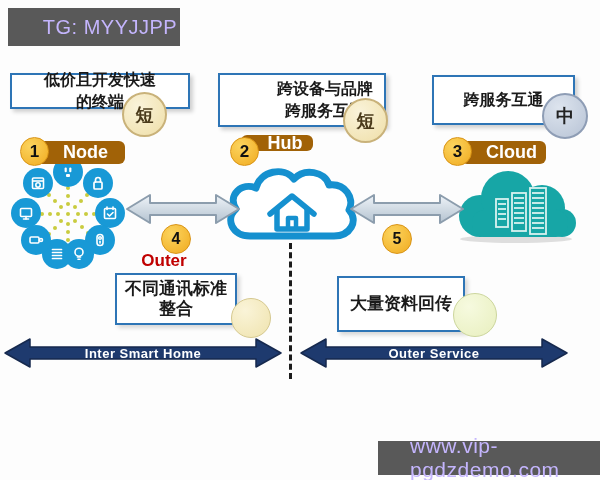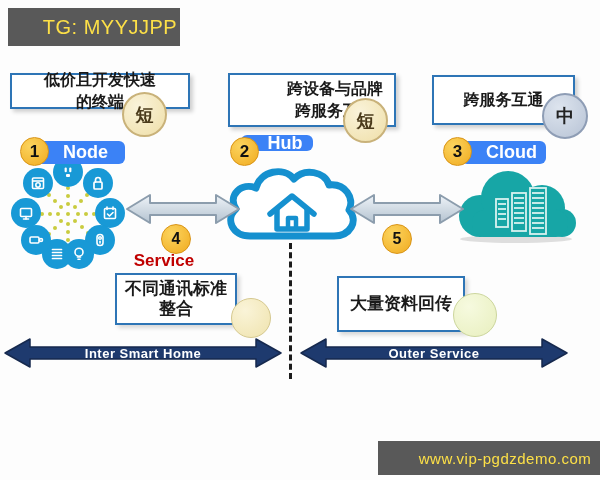--- a/index.html
+++ b/index.html
@@ -1,27 +1,27 @@
 <!DOCTYPE html>
 <html><head>
 <meta charset="utf-8">
 <title>Smart Home Architecture Diagram</title>
 <style>
   * { margin:0; padding:0; box-sizing:border-box; }
   body { font-family:"Liberation Sans","DejaVu Sans",sans-serif; background:#fff; }
   #canvas { position:relative; width:600px; height:480px; background:#fdfdfd; overflow:hidden; }
 
-  .banner { position:absolute; background:#595959; color:#fde047; display:flex; align-items:center; justify-content:center; letter-spacing:0.5px;padding-left:32px; }
+  .banner { position:absolute; background:#595959; color:#c4b5fd; display:flex; align-items:center; justify-content:center; letter-spacing:0.5px;padding-left:32px; }
   #wm-top { left:8px; top:8px; width:172px; height:38px; font-size:20px; }
-  #wm-bottom { left:378px; top:441px; width:222px; height:34px; font-size:15px; }
+  #wm-bottom { left:378px; top:441px; width:222px; height:34px; font-size:21px; }
 
   .callout { position:absolute; background:#fff; border:2px solid #2e75b6; box-shadow:3px 3px 4px rgba(0,0,0,0.18); display:flex; flex-direction:column; align-items:center; justify-content:center; font-weight:bold; color:#1a1a1a; z-index:1; }
   .callout .ln { line-height:22px; font-size:16px; text-align:center; }
   #callout-node  { left:10px;  top:73px; width:180px; height:36px; }
-  #callout-hub   { left:228px; top:73px; width:168px; height:54px;padding-left:46px; }
+  #callout-hub   { left:218px; top:73px; width:168px; height:54px;padding-left:46px; }
   #callout-cloud { left:432px; top:75px; width:143px; height:50px; }
 
   .note-box { position:absolute; background:#fff; border:2px solid #2e75b6; box-shadow:3px 3px 4px rgba(0,0,0,0.15); display:flex; flex-direction:column; align-items:center; justify-content:center; font-weight:bold; color:#1a1a1a; z-index:1; }
   .note-box .ln { line-height:20px; font-size:17px; text-align:center; }
   #note-indoor { left:115px; top:273px; width:122px; height:52px; }
   #note-outer  { left:337px; top:276px; width:128px; height:56px; }
 
   .badge { position:absolute; border-radius:50%; display:flex; align-items:center; justify-content:center; font-weight:bold; z-index:2; }
   .badge-short { background:radial-gradient(circle at 35% 30%, #faf3da, #efdfa8); border:2px solid #c9b27a; color:#4a3a1a; font-size:18px; }
   #badge-short-1 { left:122px; top:92px;  width:45px; height:45px; }
@@ -31,21 +31,21 @@
   .badge-blank2 { left:453px; top:293px; width:44px; height:44px; background:radial-gradient(circle at 35% 30%, #f6fadf, #e8efbe); border:1.5px solid #ccd69c; }
 
   .step-num { position:absolute; border-radius:50%; background:radial-gradient(circle at 35% 30%, #fcd45e, #f0ab20); border:1.5px solid #d99415; color:#111; font-weight:bold; display:flex; align-items:center; justify-content:center; z-index:3; }
   .step-num-lg { width:29px; height:29px; font-size:17px; }
   #num-1 { left:20px;  top:137px; }
   #num-2 { left:230px; top:137px; }
   #num-3 { left:443px; top:137px; }
   #num-4 { left:161px; top:224px; width:30px; height:30px; font-size:16px; }
   #num-5 { left:382px; top:224px; width:30px; height:30px; font-size:16px; }
 
-  .step-label { position:absolute; background:#3b82f6; border-radius:6px; color:#fff; font-weight:bold; font-size:18px; display:flex; align-items:center; justify-content:center; padding-left:16px; z-index:2; }
+  .step-label { position:absolute; background:#a16207; border-radius:6px; color:#fff; font-weight:bold; font-size:18px; display:flex; align-items:center; justify-content:center; padding-left:16px; z-index:2; }
   #label-node  { left:30px;  top:141px; width:95px; height:23px; }
   #label-hub   { left:241px; top:135px; width:72px; height:16px; }
   #label-cloud { left:461px; top:141px; width:85px; height:23px; }
 
   #node-cluster { position:absolute; left:8px; top:156px; width:124px; height:112px; z-index:1; }
   .node-icon { position:absolute; width:30px; height:30px; border-radius:50%; background:#1899d6; display:flex; align-items:center; justify-content:center; }
   .node-icon svg { display:block; }
   #dots { position:absolute; left:58px; top:56px; width:4px; height:4px; border-radius:50%; background:#c9cc3f;
     box-shadow:10px 0 0 0 #c9cc3f,18px 0 0 0 #c9cc3f,26px 0 0 0 #c9cc3f,
       -10px 0 0 0 #c9cc3f,-18px 0 0 0 #c9cc3f,-26px 0 0 0 #c9cc3f,
@@ -227,21 +227,21 @@
           <stop offset="0" stop-color="#eef3f8"></stop>
           <stop offset="1" stop-color="#b4c3d0"></stop>
         </linearGradient>
       </defs>
     <polygon points="1,17 24,3 24,11 90,11 90,3 113,17 90,31 90,23 24,23 24,31" fill="url(#ga2)" stroke="#8c9dad" stroke-width="2" stroke-linejoin="round"></polygon>
   </svg>
 
   <div id="num-4" class="step-num">4</div>
   <div id="num-5" class="step-num">5</div>
 
-  <div id="indoor-label">Service</div>
+  <div id="indoor-label">Outer</div>
 
   <div id="note-indoor" class="note-box">
     <div class="ln">不同通讯标准</div>
     <div class="ln">整合</div>
   </div>
   <div class="badge badge-blank1"></div>
 
   <div id="note-outer" class="note-box">
     <div class="ln">大量资料回传</div>
   </div>

